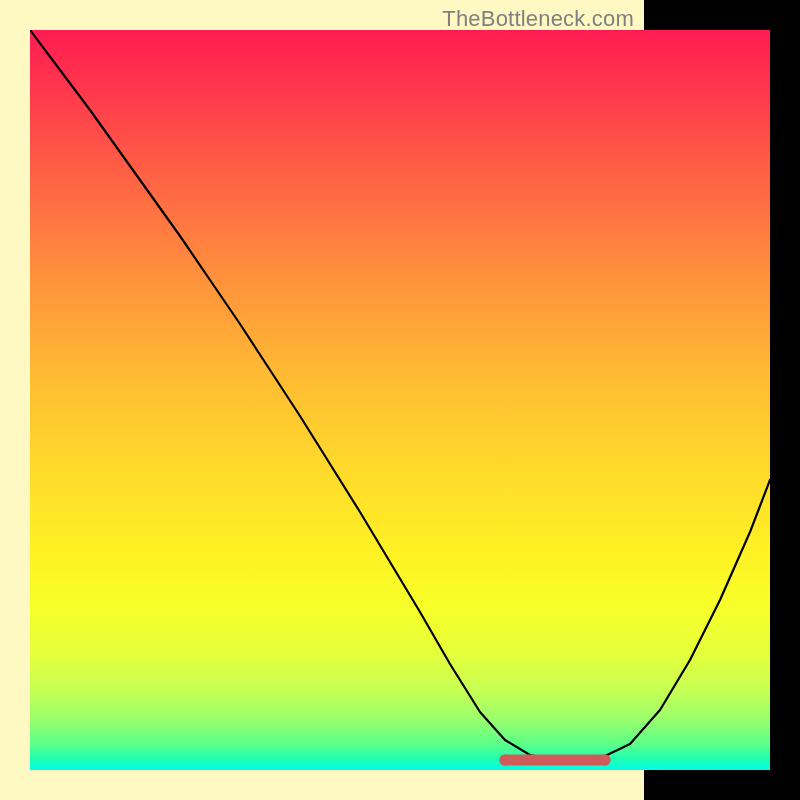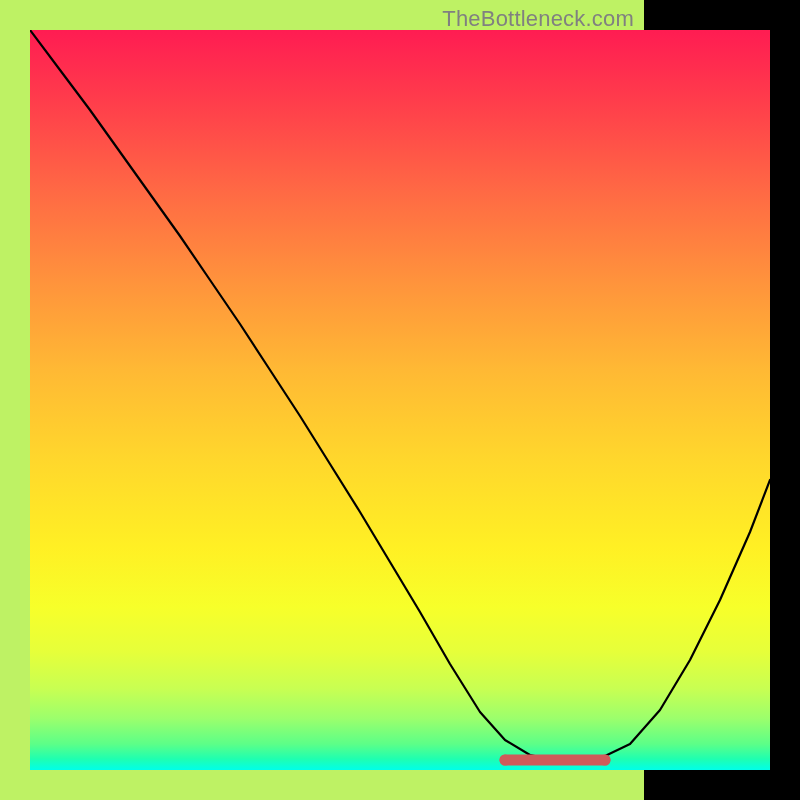--- a/index.html
+++ b/index.html
@@ -1,21 +1,21 @@
 <!DOCTYPE html>
 <html><head>
 <meta charset="utf-8">
 <style>
   * { margin: 0; padding: 0; box-sizing: border-box; }
   html, body { width: 800px; height: 800px; overflow: hidden; background: #000; }
   .frame {
     position: relative;
     width: 644px;
     height: 800px;
-    background: #bef264;
+    background: #fef9c3;
   }
   .watermark {
     position: absolute;
     top: 6px;
     right: 10px;
     font-family: Arial, Helvetica, sans-serif;
     font-size: 22px;
     color: #808080;
     letter-spacing: 0.2px;
     font-weight: 400;

